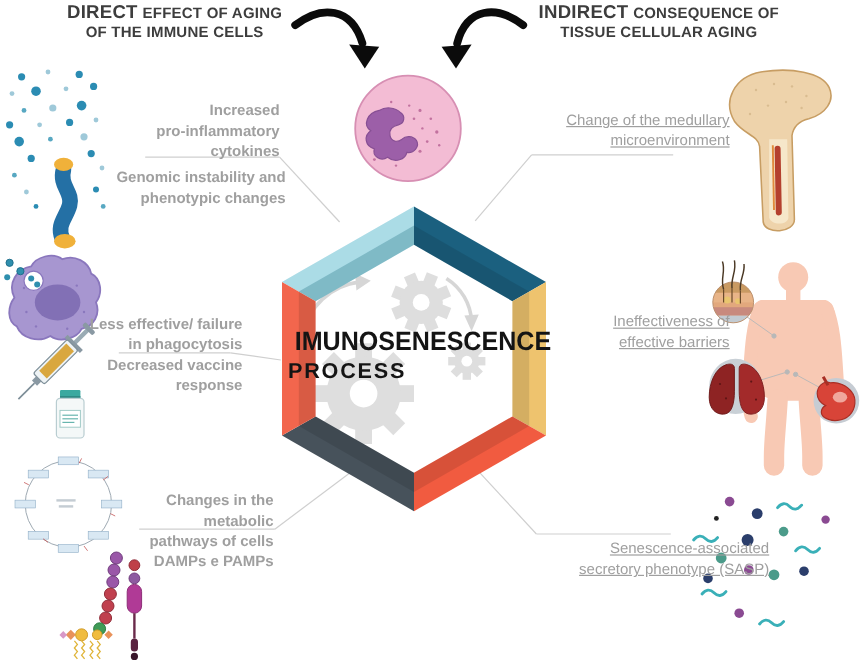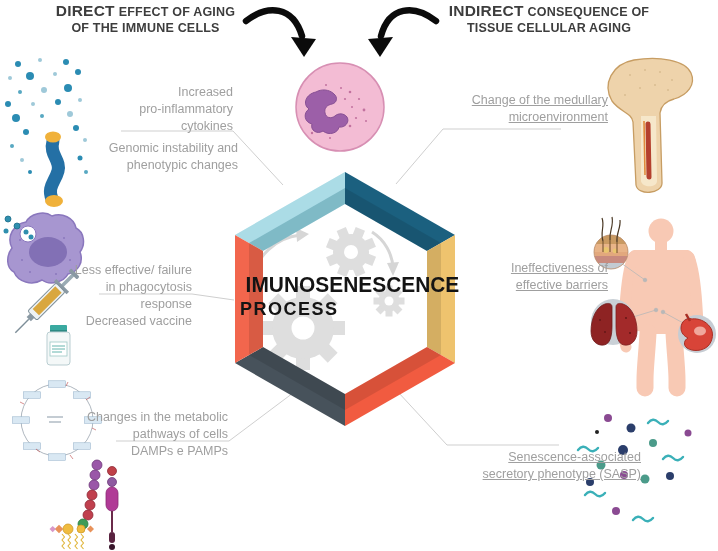--- a/index.html
+++ b/index.html
@@ -3,21 +3,21 @@
 <meta charset="utf-8">
 <style>
   html,body{margin:0;padding:0;background:#ffffff;}
   .canvas{position:relative;width:718px;height:551px;background:#ffffff;overflow:hidden;
           font-family:"Liberation Sans",sans-serif;}
   .art{position:absolute;left:0;top:0;}
   .heading{position:absolute;color:#3d3d3d;font-weight:700;text-align:center;
            font-size:12.5px;line-height:16px;letter-spacing:.2px;}
   .h-em{font-size:15.5px;font-weight:700;margin-right:4px;}
   .label{position:absolute;color:#9f9f9f;font-size:12.5px;line-height:17px;}
-  .ra{text-align:right;}
+  .ra{text-align:right;font-weight:bold;}
   .la{text-align:right;text-decoration:underline;}
   .center-title{position:absolute;left:240px;top:272px;width:210px;text-align:left;color:#141414;}
   .ct1{display:inline-block;font-size:22px;font-weight:800;white-space:nowrap;transform:scaleX(.95);}
   .ct2{font-size:18px;font-weight:700;letter-spacing:1.5px;margin-top:1px;}
 </style>
 </head>
 <body>
 
 <div class="canvas">
 
@@ -393,25 +393,25 @@
   <div>Increased</div>
   <div>pro-inflammatory</div>
   <div>cytokines</div>
 </div>
 
 <div class="label ra" style="left:70px;top:140px;width:168px;">
   <div>Genomic instability and</div>
   <div>phenotypic changes</div>
 </div>
 
-<div class="label ra" style="left:57px;top:262px;width:135px;">
+<div class="label ra" style="left:67px;top:262px;width:135px;">
   <div>Less effective/ failure</div>
   <div>in phagocytosis</div>
+  <div>Decreased vaccine</div>
   <div>response</div>
-  <div>Decreased vaccine</div>
 </div>
 
 <div class="label ra" style="left:80px;top:409px;width:148px;">
   <div>Changes in the metabolic</div>
   <div>pathways of cells</div>
   <div>DAMPs e PAMPs</div>
 </div>
 
 <div class="label la" style="left:443px;top:92px;width:165px;">
   <div>Change of the medullary</div>

